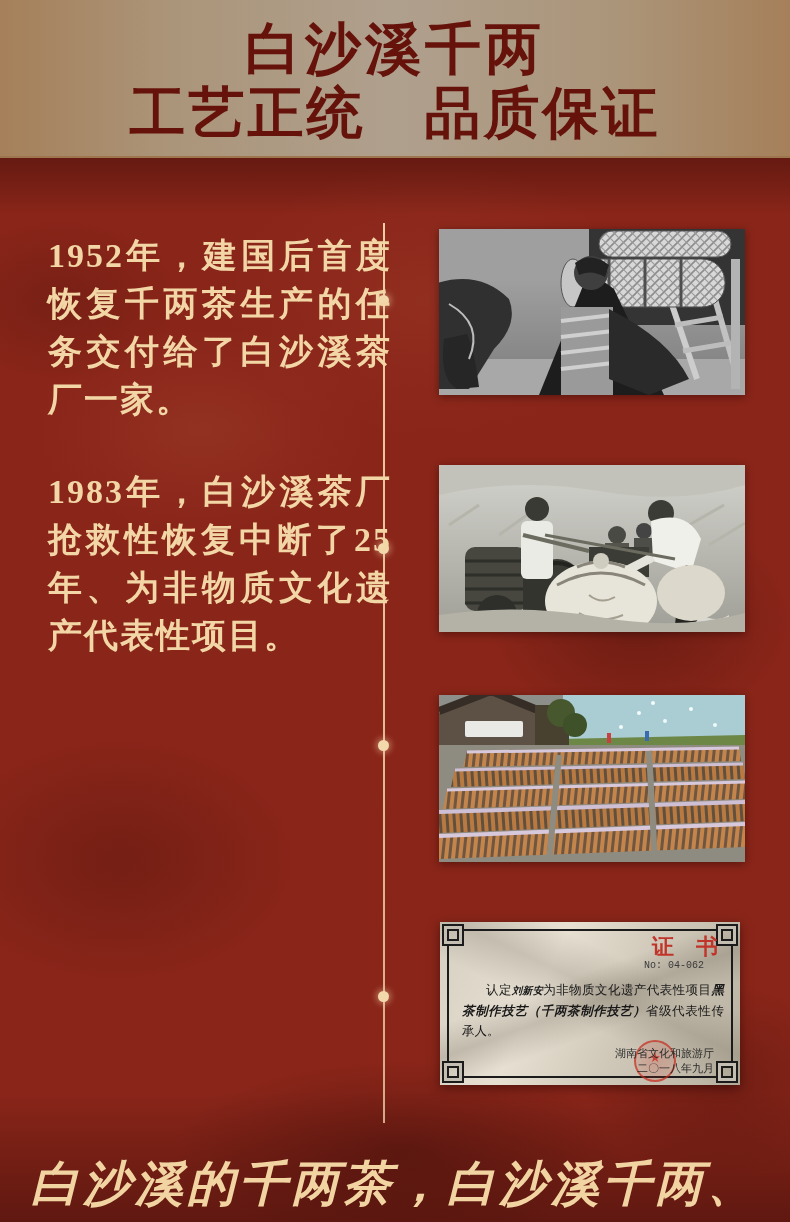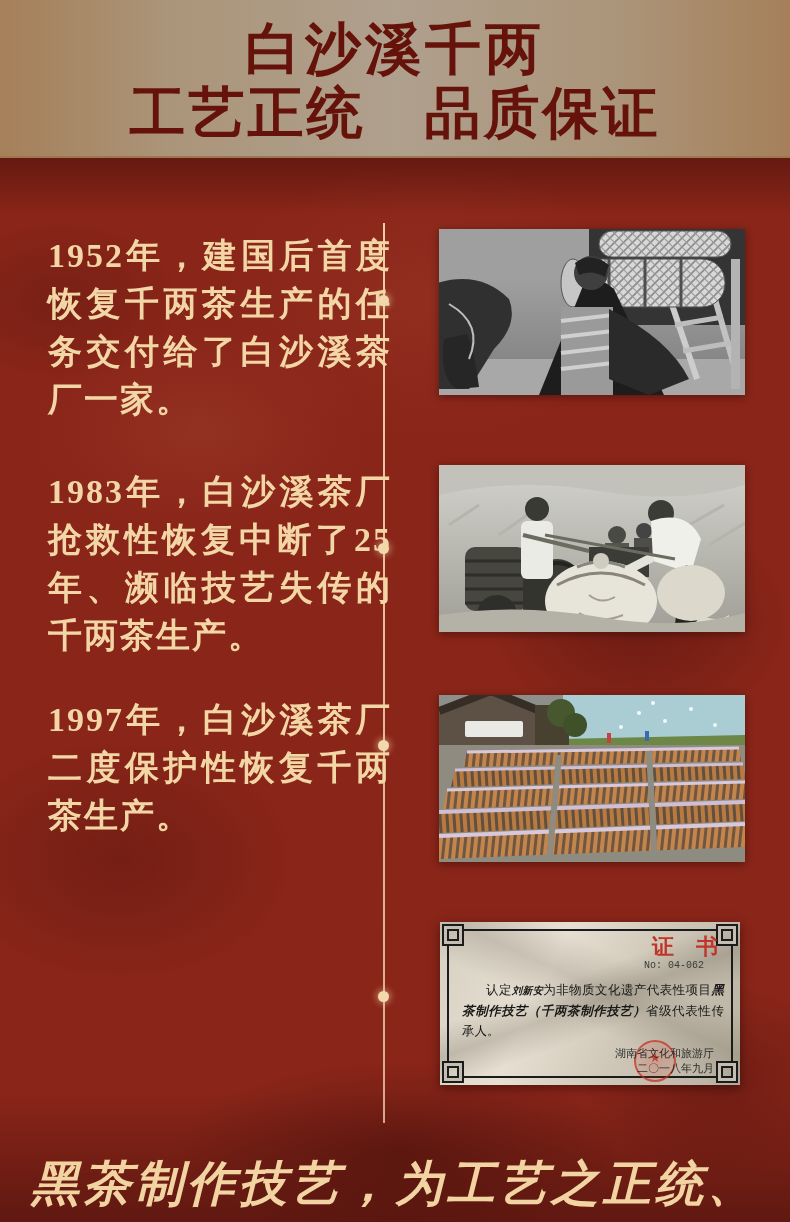--- a/index.html
+++ b/index.html
@@ -96,22 +96,21 @@
 
   <div class="texture"></div>
 
   <div class="tl-line"></div>
   <div class="tl-dot dot1"></div>
   <div class="tl-dot dot2"></div>
   <div class="tl-dot dot3"></div>
   <div class="tl-dot dot4"></div>
 
   <div class="para p1">1952年，建国后首度恢复千两茶生产的任务交付给了白沙溪茶厂一家。</div>
-  <div class="para p2">1983年，白沙溪茶厂抢救性恢复中断了25年、濒临技艺失传的千两茶生产。</div>
-  <div class="para p3">1997年，白沙溪茶厂二度保护性恢复千两茶生产。</div>
+  <div class="para p2">1983年，白沙溪茶厂抢救性恢复中断了25年、为非物质文化遗产代表性项目。</div>
 
   <svg class="photo ph1" viewBox="0 0 306 166" xmlns="http://www.w3.org/2000/svg">
     <defs>
       <linearGradient id="p1bg" x1="0" y1="0" x2="0" y2="1">
         <stop offset="0" stop-color="#aeaeae"></stop>
           <stop offset="1" stop-color="#7c7c7c"></stop>
       </linearGradient>
       <pattern id="lat" width="9" height="9" patternUnits="userSpaceOnUse">
         <rect width="9" height="9" fill="#d8d8d8"></rect>
         <path d="M0,9 L9,0 M-1,1 L1,-1 M8,10 L10,8" stroke="#8c8c8c" stroke-width="1.6"></path>
@@ -247,15 +246,15 @@
     <p class="cert-body"><span>认定</span><b class="cert-name">刘新安</b><span>为非物质文化遗产代表性项目</span><b>黑茶制作技艺（千两茶制作技艺）</b><span>省级代表性传承人。</span></p>
     <div class="cert-seal">
         <div class="star">★</div>
       </div>
     <div class="cert-issuer">
       <div>湖南省文化和旅游厅</div>
       <div>二〇一八年九月</div>
     </div>
   </div>
 
-  <div class="footer">黑茶制作技艺，为工艺之正统、</div>
+  <div class="footer">白沙溪的千两茶，白沙溪千两、</div>
 
 </div>
 
 </body></html>

